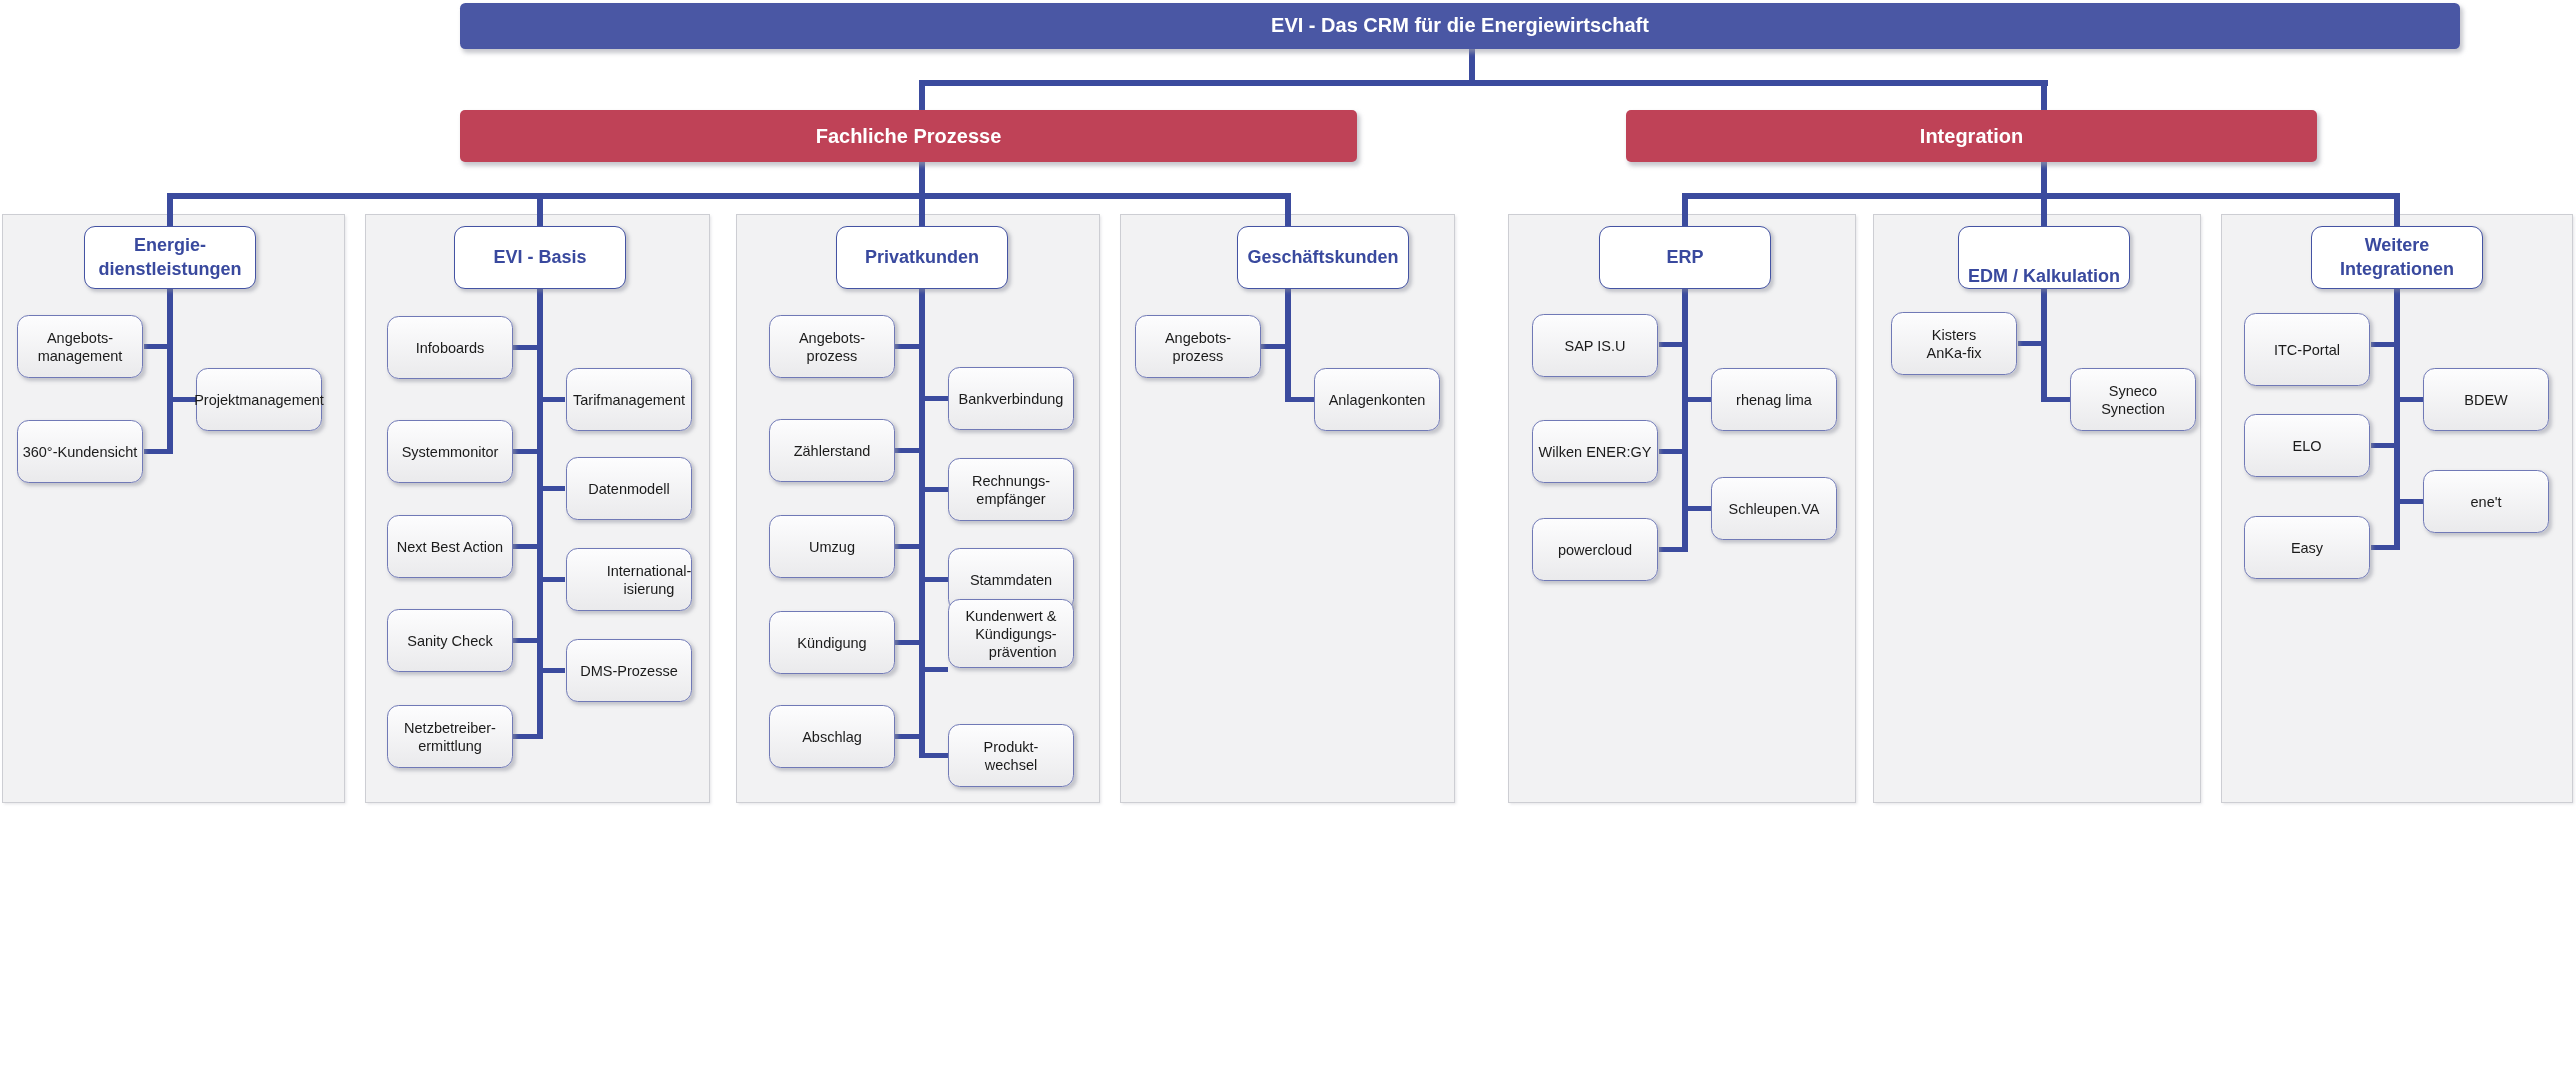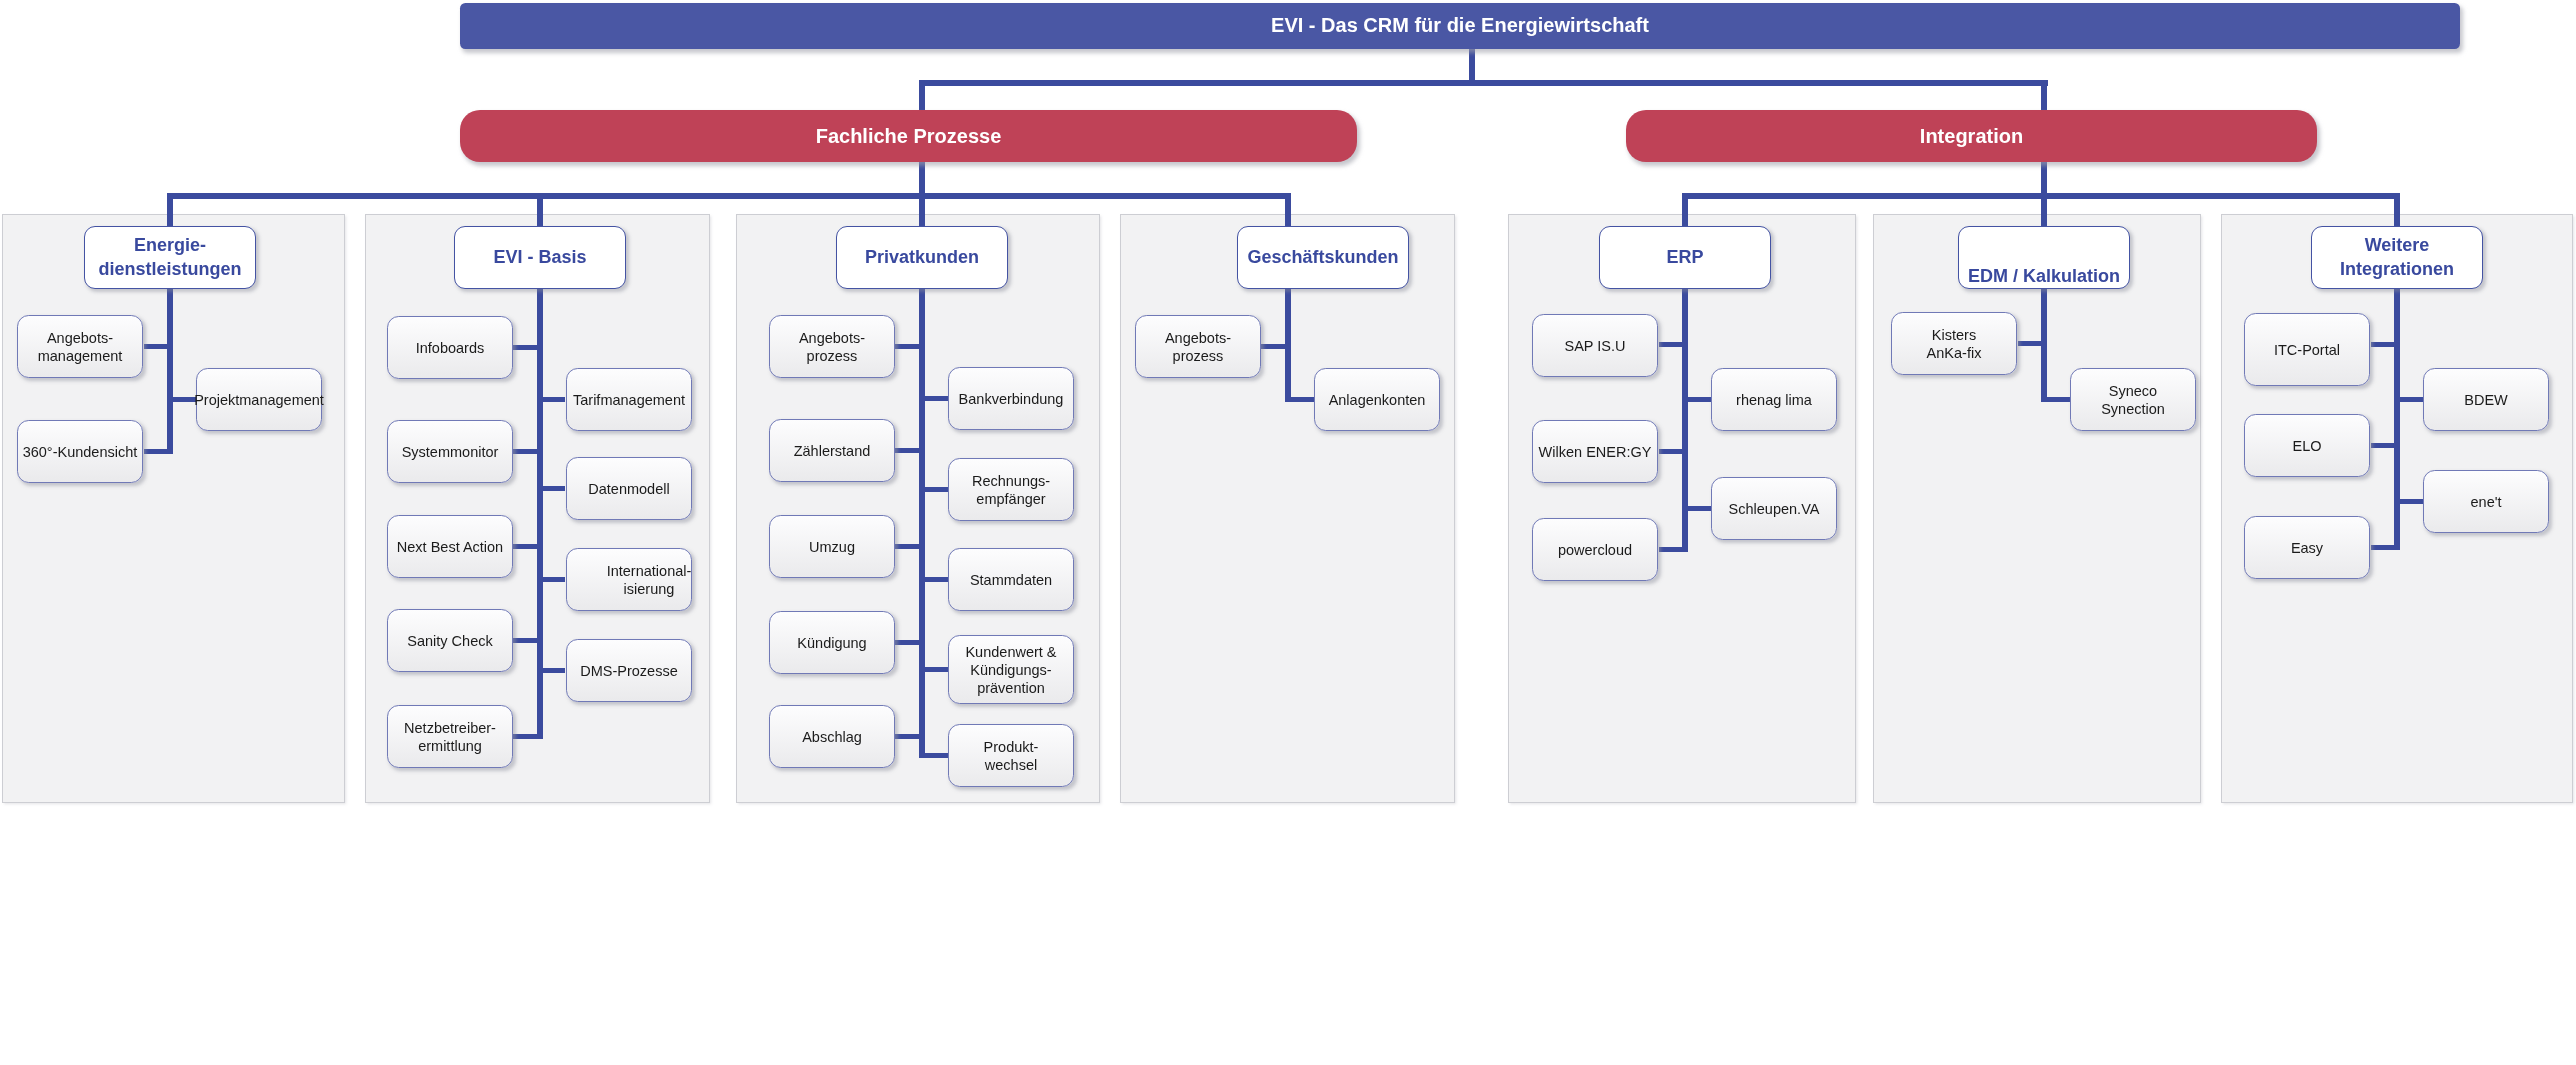--- a/index.html
+++ b/index.html
@@ -32,21 +32,21 @@
     font-size:14.5px;line-height:18px;color:#1b1b1b;white-space:pre;
   }
   .banner{
     position:absolute;left:460px;top:2.7px;width:2000px;height:46px;
     background:var(--banner);border-radius:5.4px;box-shadow:2.7px 3.6px 4.5px rgba(160,162,172,.6);
     display:flex;align-items:center;justify-content:center;
     color:#ffffff;font-weight:bold;font-size:20px;z-index:3;white-space:pre;
   }
   .bar{
     position:absolute;top:110px;height:52px;
-    background:var(--branch);border-radius:20px;box-shadow:2.7px 3.6px 4.5px rgba(160,162,172,.6);
+    background:var(--branch);border-radius:5px;box-shadow:2.7px 3.6px 4.5px rgba(160,162,172,.6);
     display:flex;align-items:center;justify-content:center;
     color:#ffffff;font-weight:bold;font-size:20px;z-index:3;white-space:pre;
   }
   #bar0{left:460px;width:897px;}
   #bar1{left:1626px;width:691px;}
 </style>
 </head>
 <body>
 
 <div id="canvas">
@@ -120,21 +120,21 @@
       <div class="conn" style="left: 895px; top: 734px; width: 26px; height: 5.4px;"></div>
       <div class="node" style="left: 769px; top: 705px; width: 126px; height: 63px;"><span>Abschlag</span></div>
       <div class="conn" style="left: 922px; top: 396px; width: 26px; height: 5.4px;"></div>
       <div class="node" style="left: 948px; top: 367px; width: 126px; height: 63px;"><span>Bankverbindung</span></div>
       <div class="conn" style="left: 922px; top: 487px; width: 26px; height: 5.4px;"></div>
       <div class="node" style="left: 948px; top: 458px; width: 126px; height: 63px;"><span>Rechnungs-
 empfänger</span></div>
       <div class="conn" style="left: 922px; top: 577px; width: 26px; height: 5.4px;"></div>
       <div class="node" style="left: 948px; top: 548px; width: 126px; height: 63px;"><span>Stammdaten</span></div>
       <div class="conn" style="left: 922px; top: 667px; width: 26px; height: 5.4px;"></div>
-      <div class="node" style="left: 948px; top: 635px; width: 126px; height: 69px;"><span>Kundenwert &amp;
+      <div class="node" style="left: 948px; top: 599px; width: 126px; height: 69px; text-align: right;"><span>Kundenwert &amp;
 Kündigungs-
 prävention</span></div>
       <div class="conn" style="left: 922px; top: 753px; width: 26px; height: 5.4px;"></div>
       <div class="node" style="left: 948px; top: 724px; width: 126px; height: 63px;"><span>Produkt-
 wechsel</span></div>
       <div class="panel" style="left: 1120px; top: 214px; width: 335px; height: 589px;"></div>
       <div class="conn" style="left: 1285px; top: 193px; width: 6.3px; height: 34px;"></div>
       <div class="ghead" style="left: 1202px; top: 226px; width: 172px; height: 63px; margin-left: 35px;"><span>Geschäftskunden</span></div>
       <div class="conn" style="left: 1285px; top: 287px; width: 6.3px; height: 115px;"></div>
       <div class="conn" style="left: 1261px; top: 344px; width: 26px; height: 5.4px;"></div>

